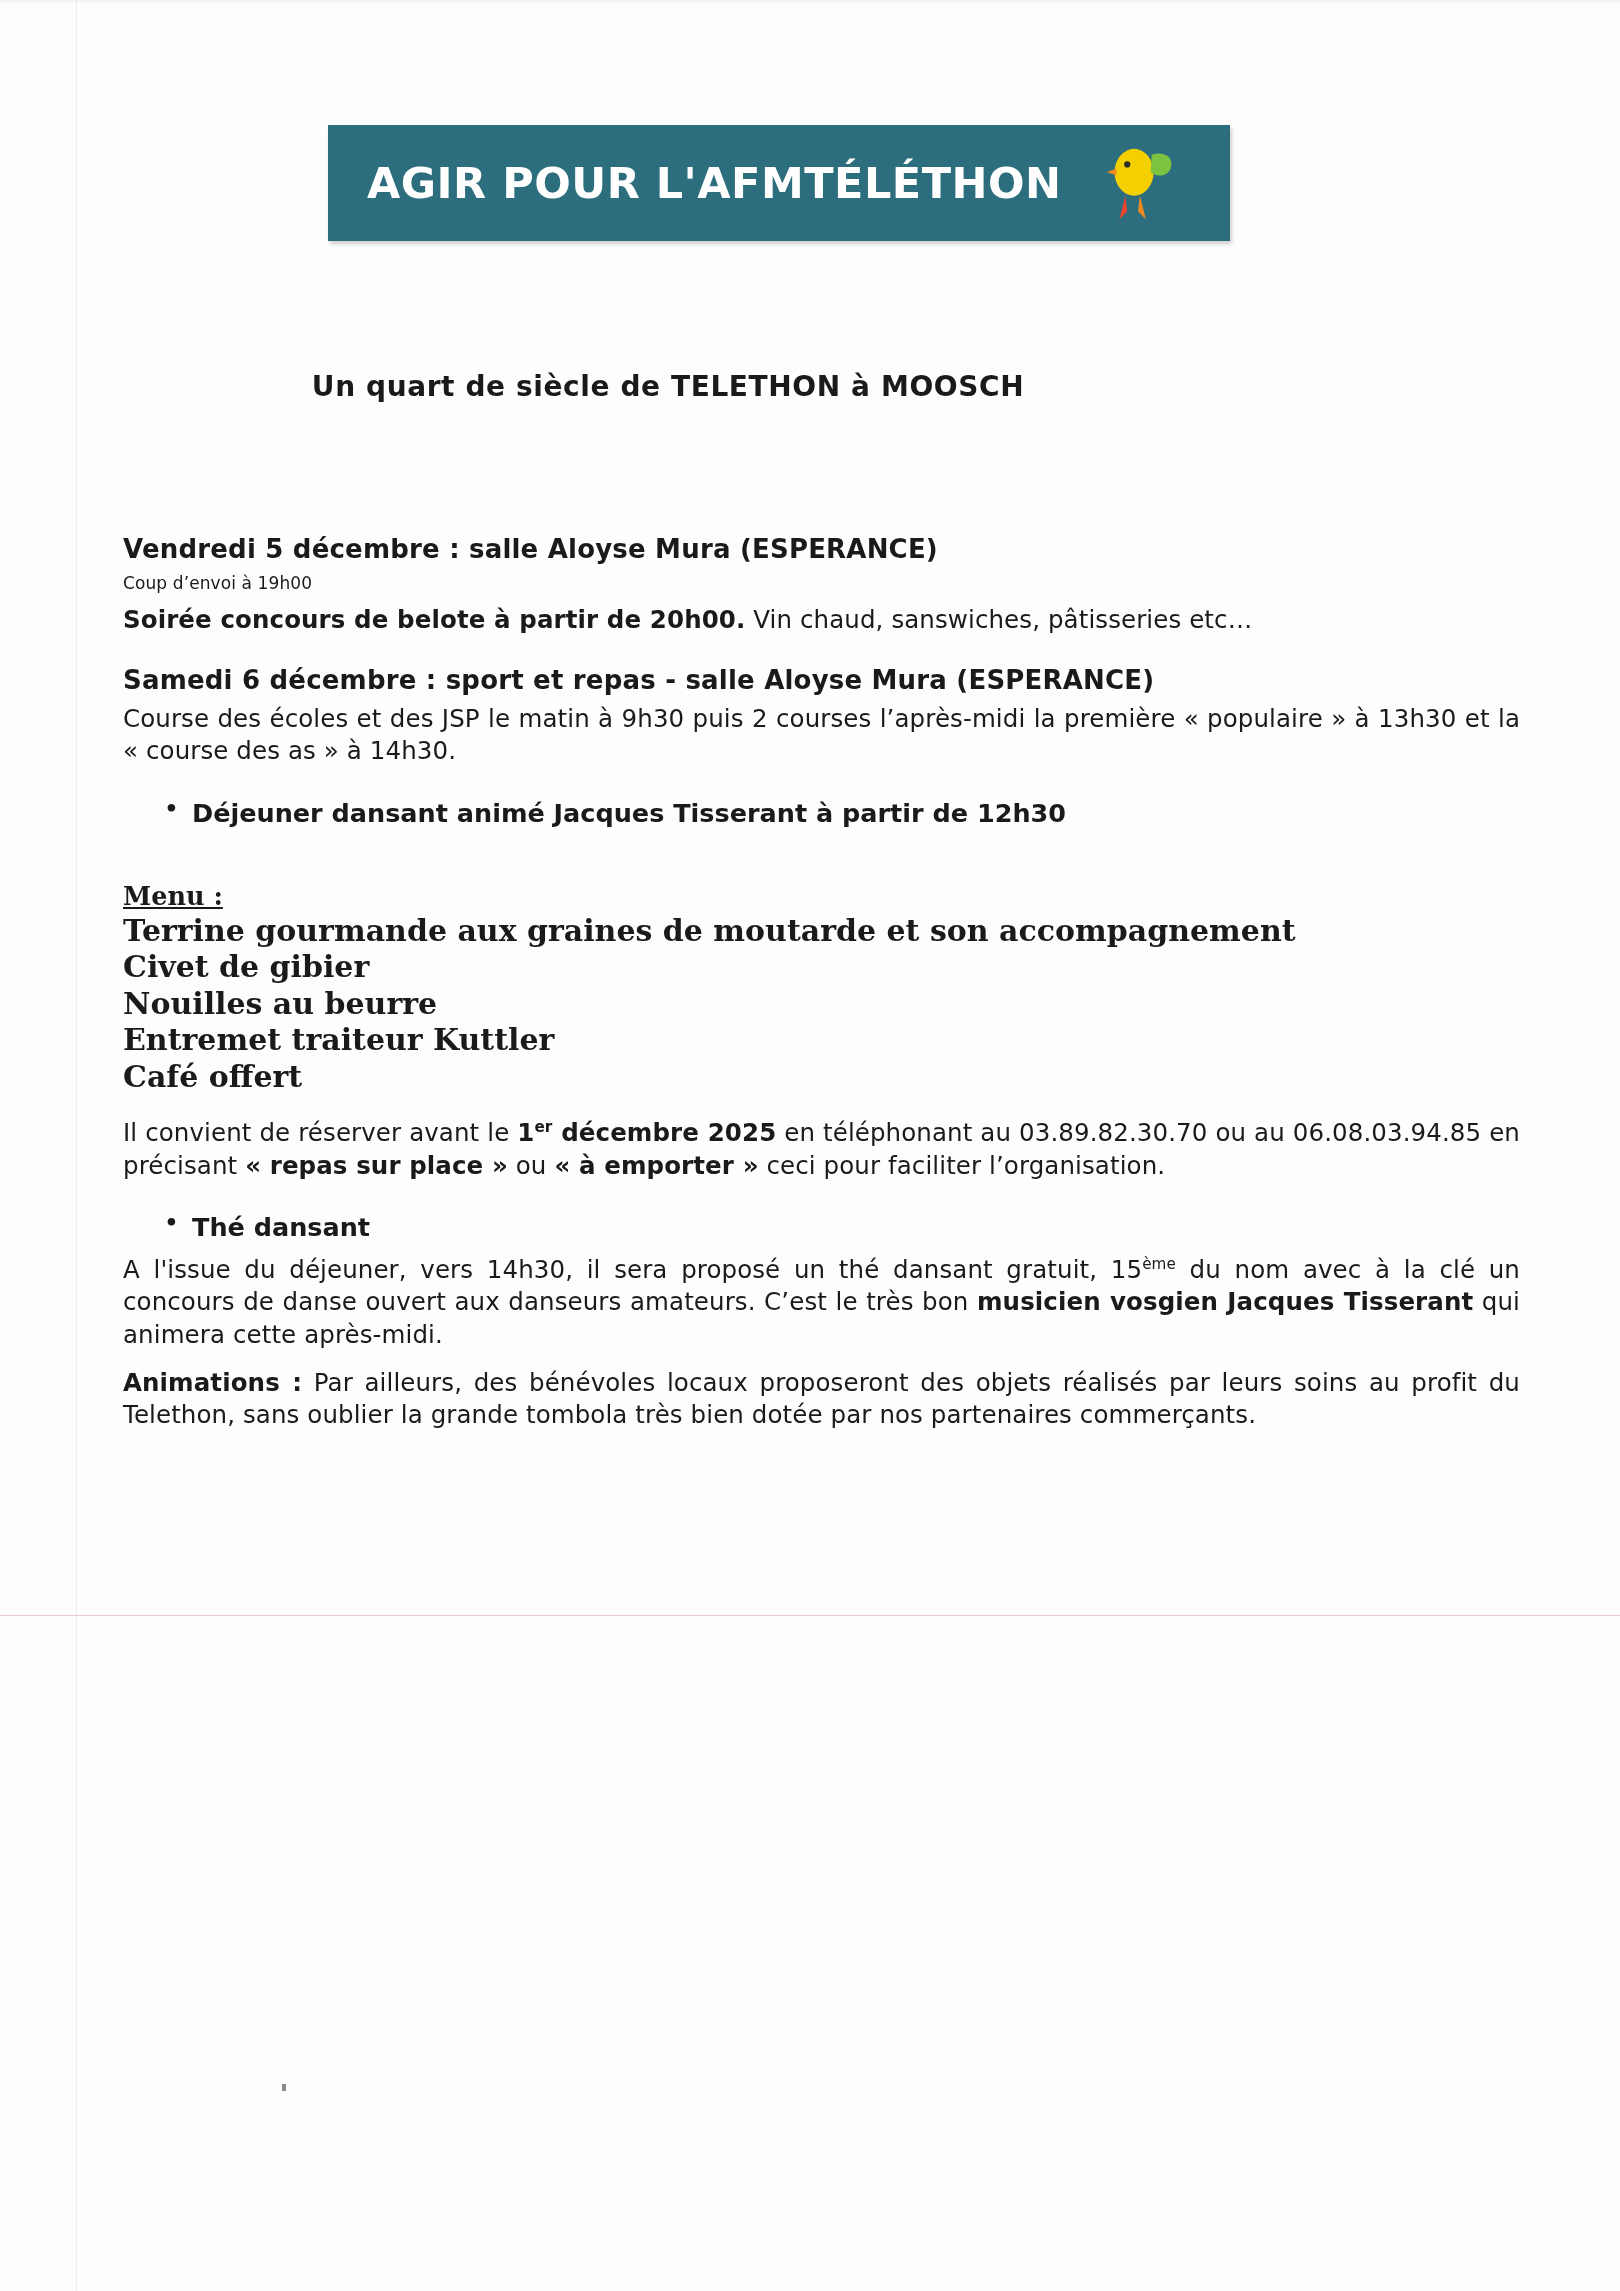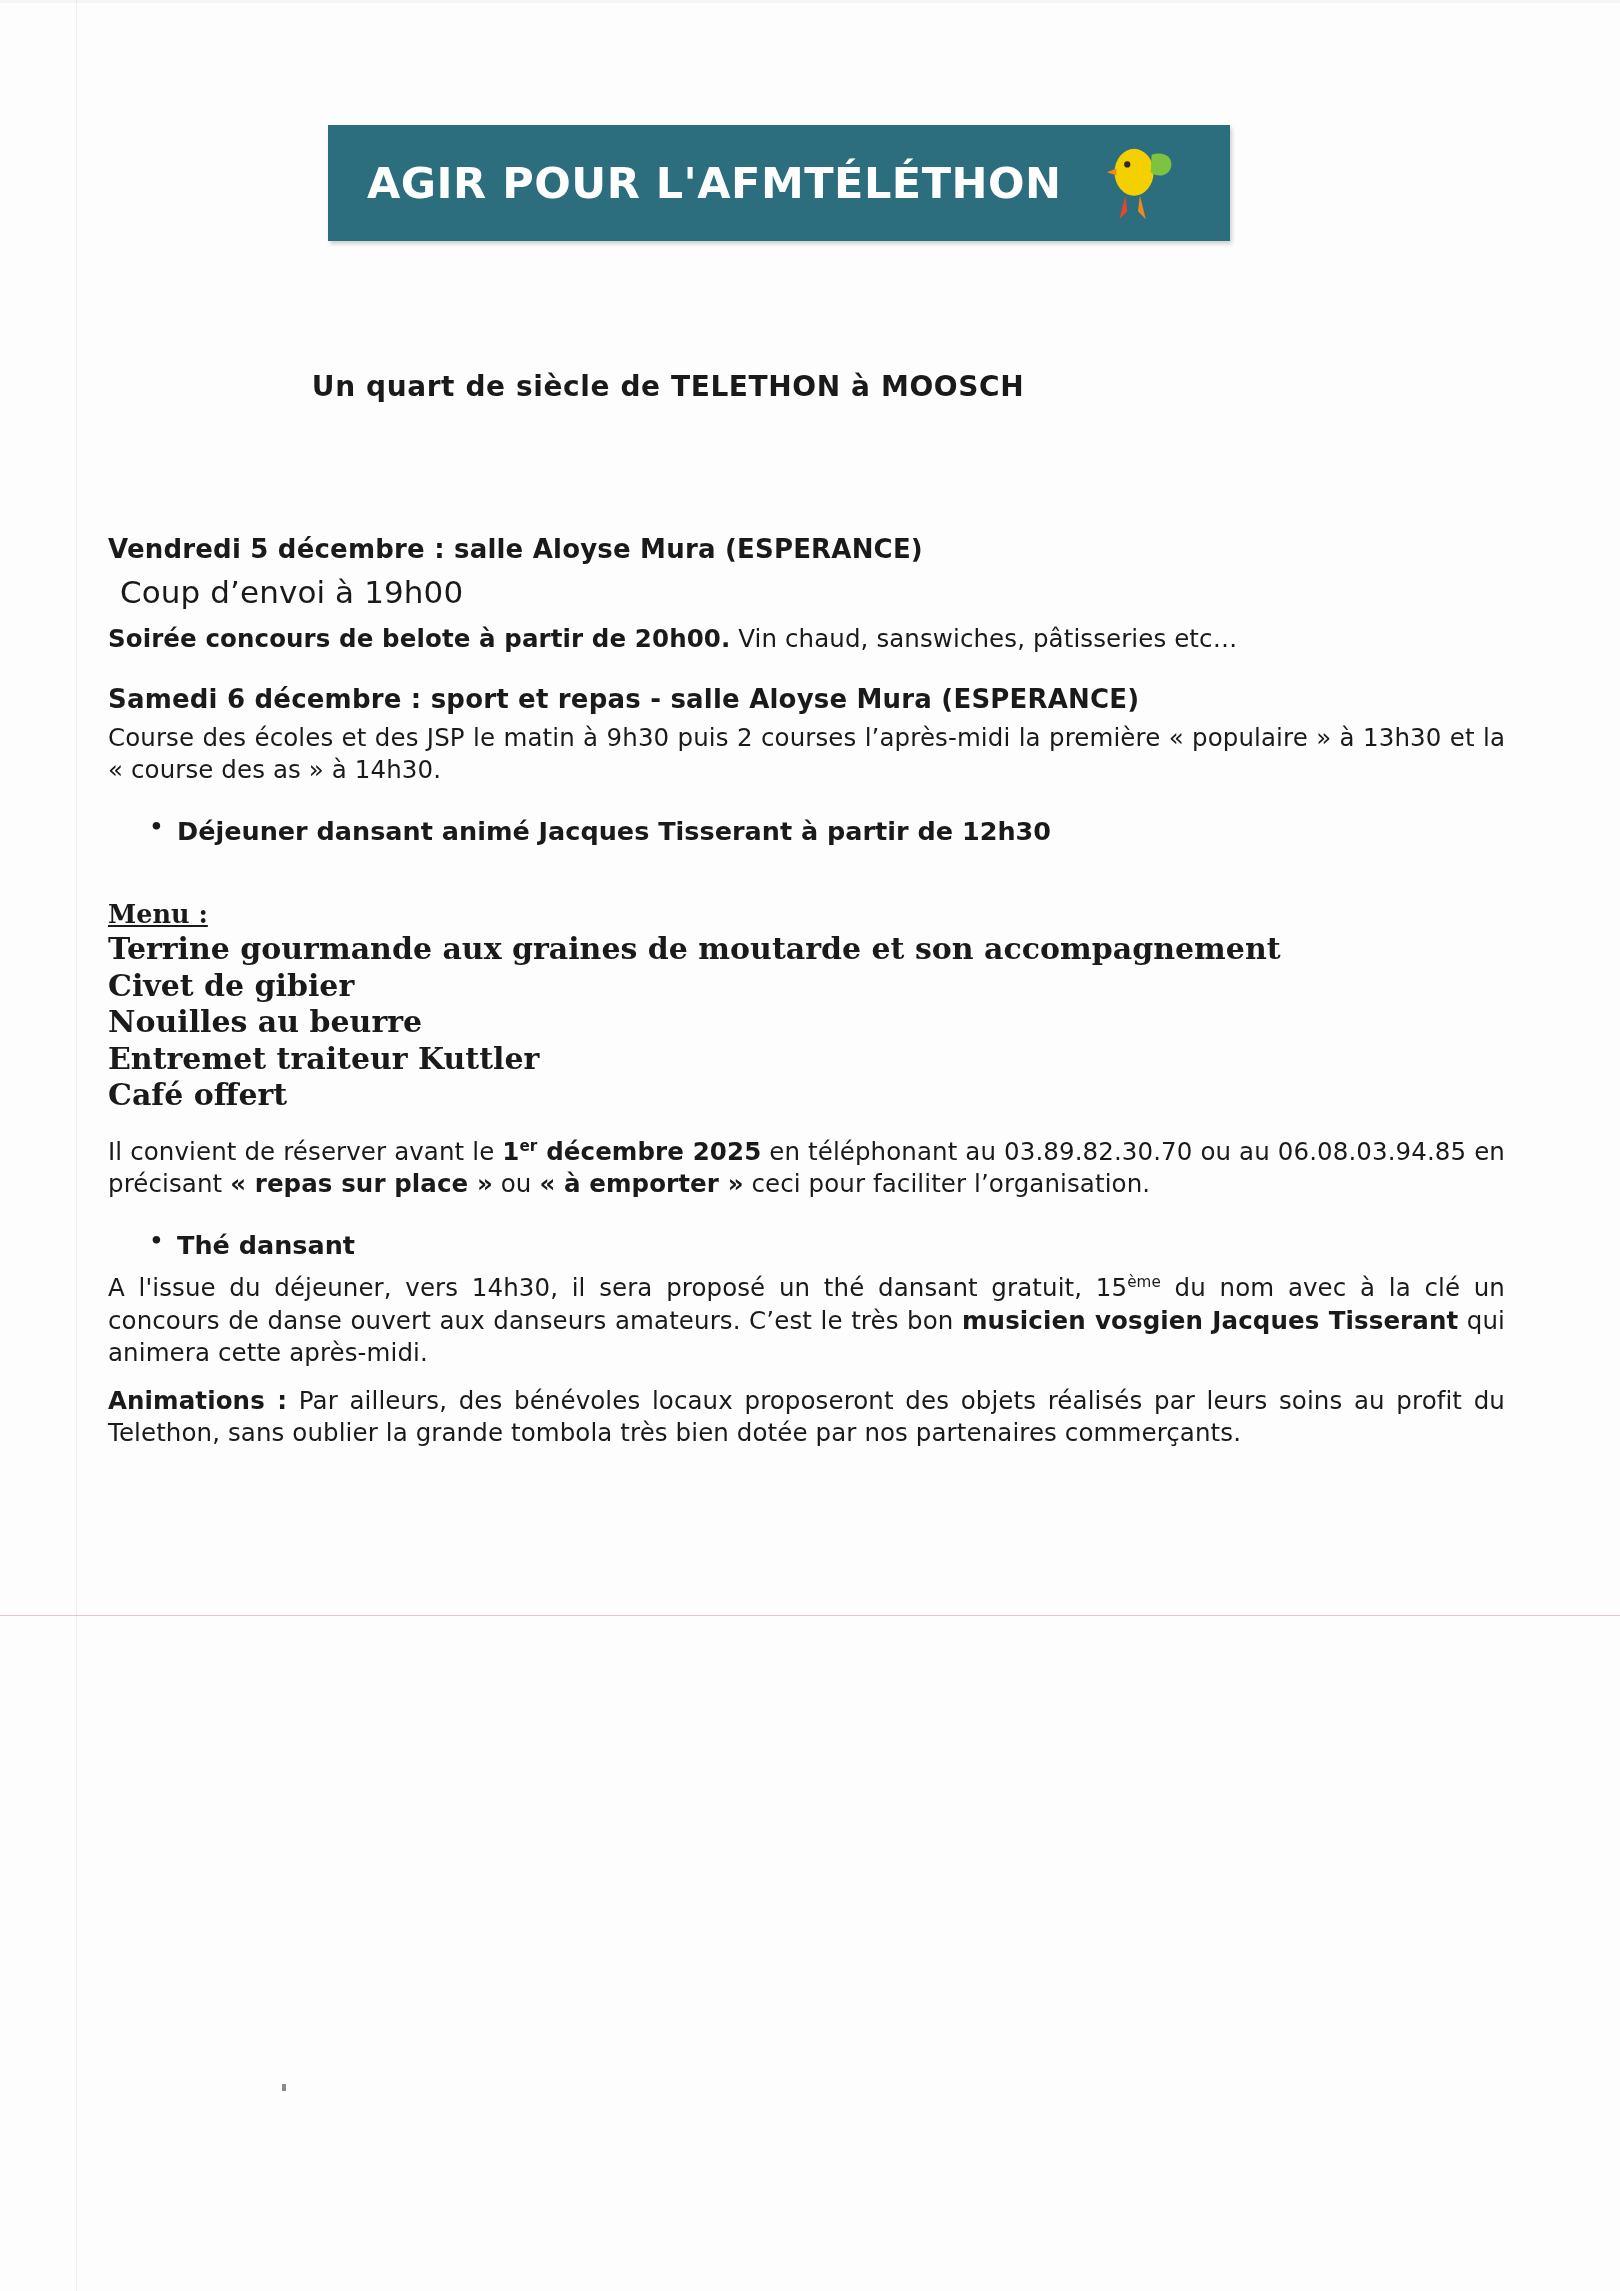--- a/index.html
+++ b/index.html
@@ -86,42 +86,41 @@
     top: 370px;
     width: 1336px;
     text-align: center;
     font-size: 28px;
     font-weight: bold;
     letter-spacing: 0.6px;
   }
 
   .body-area {
     position: absolute;
-    left: 108px;
+    left: 123px;
     top: 534px;
     width: 1397px;
   }
 
   .h-day {
     font-size: 26px;
     font-weight: bold;
     margin-bottom: 7.8px;
     letter-spacing: 0.2px;
   }
   .txt {
     font-size: 24.5px;
     line-height: 1.32;
     text-align: justify;
     letter-spacing: 0.1px;
   }
   .txt-nj {
-    font-size: 31px;
+    font-size: 17px;
     line-height: 1.32;
     letter-spacing: 0.1px;
-    margin-left: 12px;
   }
   .b { font-weight: bold; }
   .spacer-10 { height: 9.8px; }
   .spacer-16 { height: 15.7px; }
   .spacer-22 { height: 21.6px; }
   .spacer-30 { height: 29px; }
 
   ul.bullets {
     margin: 0;
     padding: 0 0 0 69px;

